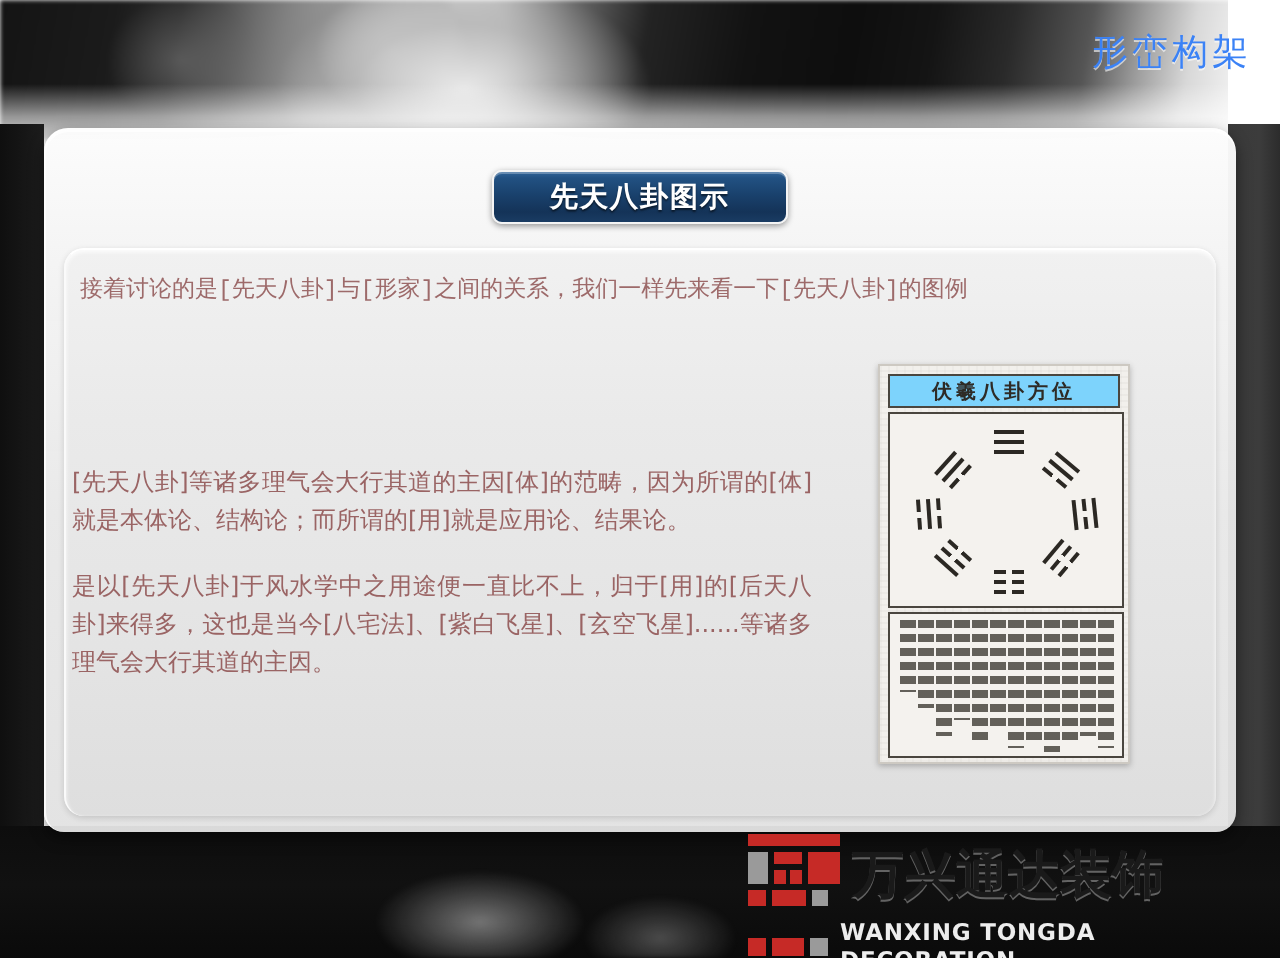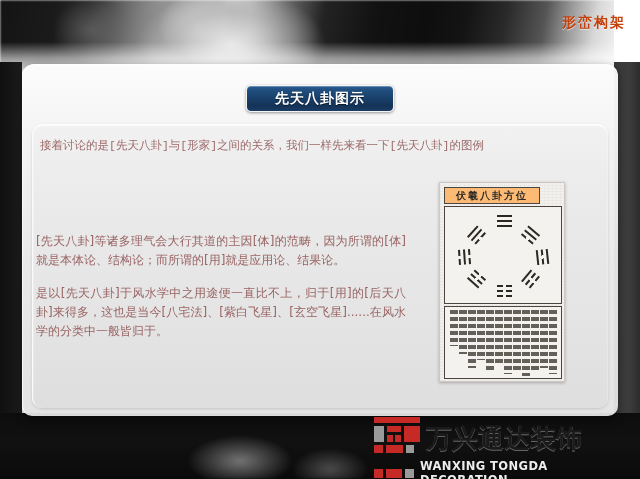--- a/index.html
+++ b/index.html
@@ -67,23 +67,23 @@
     background:
       radial-gradient(ellipse 70px 34px at 60px 48px, rgba(200,200,200,.55) 0%, rgba(70,70,70,0) 75%),
       radial-gradient(ellipse 48px 26px at 150px 56px, rgba(170,170,170,.40) 0%, rgba(50,50,50,0) 80%);
     filter:blur(1.4px);
   }
 
   
   .slide-title{
     position:absolute; right:14px; top:14px;
     font-family:"DejaVu Serif","Liberation Serif",serif;
-    font-size:14px; font-weight:700;
+    font-size:18px; font-weight:400;
     letter-spacing:2px;
-    color:#c2410c;
+    color:#3b82f6;
     text-shadow:0 1px 0 rgba(255,255,255,.6);
     z-index:6;
   }
 
   
   .outer-panel{
     position:absolute; left:22px; top:64px;
     width:596px; height:352px;
     border-radius:12px 12px 10px 10px;
     background:linear-gradient(180deg,
@@ -166,27 +166,27 @@
   }
   .bagua-grain{
     position:absolute; inset:0;
     background:
       repeating-linear-gradient(0deg, rgba(120,115,108,.05) 0 1px, rgba(255,255,255,0) 1px 3px),
       repeating-linear-gradient(90deg, rgba(120,115,108,.04) 0 1px, rgba(255,255,255,0) 1px 4px);
     pointer-events:none;
   }
   .bagua-title{
     position:absolute; left:4px; top:4px;
-    width:96px; height:17px;
+    width:116px; height:17px;
     border:1px solid #4a463f;
     display:flex; align-items:center; justify-content:center;
     font-family:"DejaVu Serif","Liberation Serif",serif;
     font-size:10px; font-weight:700; letter-spacing:2px;
     color:#2e2b26;
-    background:#fdba74;
+    background:#7dd3fc;
   }
   .bagua-box{
     position:absolute; left:4px; top:23px;
     width:118px; height:98px;
     border:1px solid #4a463f;
     background:#f4f2ee;
   }
   .tri{
     position:absolute;
     width:15px; height:12px;
@@ -264,21 +264,21 @@
   <div class="inner-panel"></div>
 
   <div class="heading-pill">
     <span>先天八卦图示</span>
   </div>
 
   <div class="intro-line">接着讨论的是[先天八卦]与[形家]之间的关系，我们一样先来看一下[先天八卦]的图例</div>
 
   <div class="body-text">
     <p>[先天八卦]等诸多理气会大行其道的主因[体]的范畴，因为所谓的[体]就是本体论、结构论；而所谓的[用]就是应用论、结果论。</p>
-    <p>是以[先天八卦]于风水学中之用途便一直比不上，归于[用]的[后天八卦]来得多，这也是当今[八宅法]、[紫白飞星]、[玄空飞星]......在风水学的分类中一般皆归于。</p>
+    <p>是以[先天八卦]于风水学中之用途便一直比不上，归于[用]的[后天八卦]来得多，这也是当今[八宅法]、[紫白飞星]、[玄空飞星]......等诸多理气会大行其道的主因。</p>
   </div>
 
   <div class="bagua-fig">
     <div class="bagua-grain"></div>
     <div class="bagua-title">伏羲八卦方位</div>
     <div class="bagua-box">
 
       <div class="tri" style="left:52px;top:8px">
         <i></i>
           <i></i>

